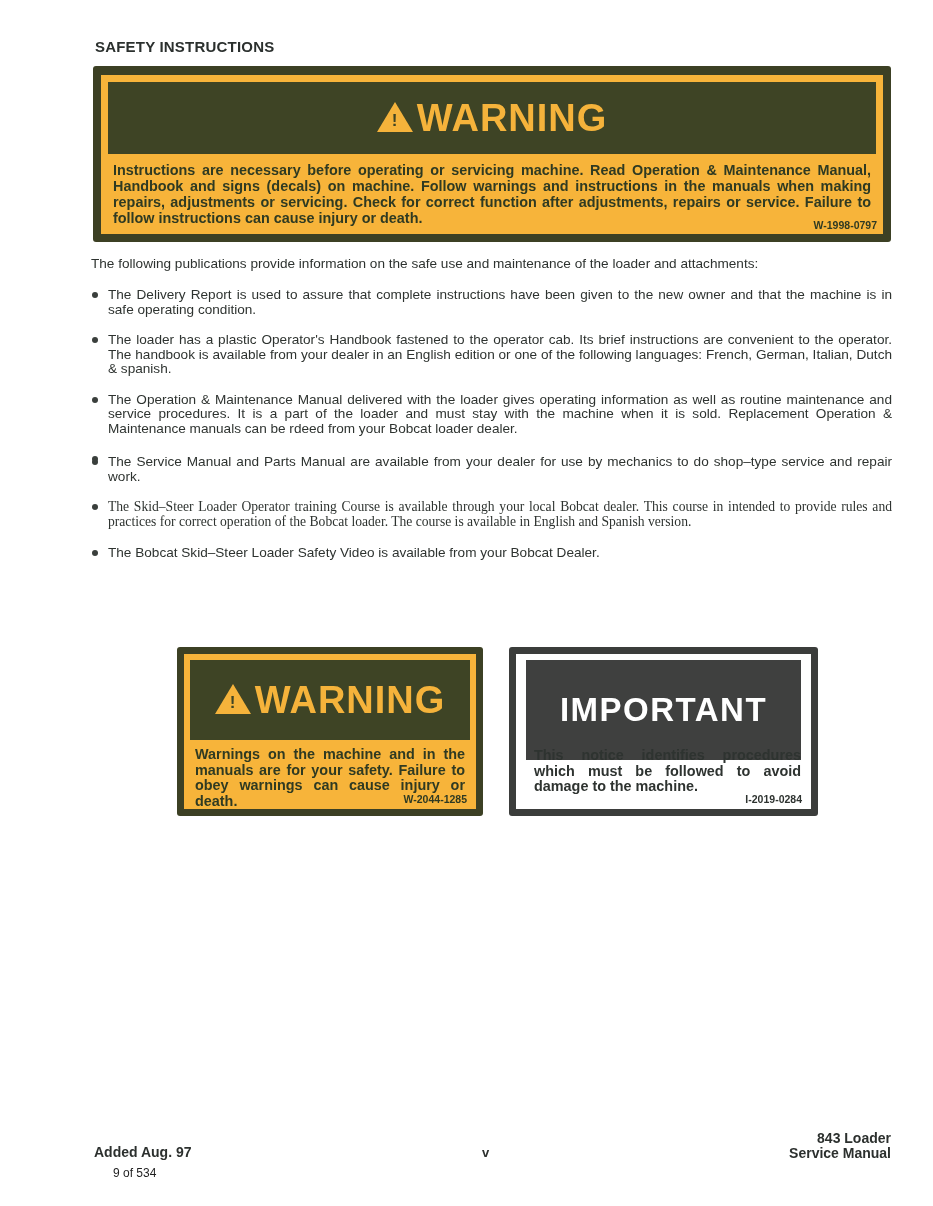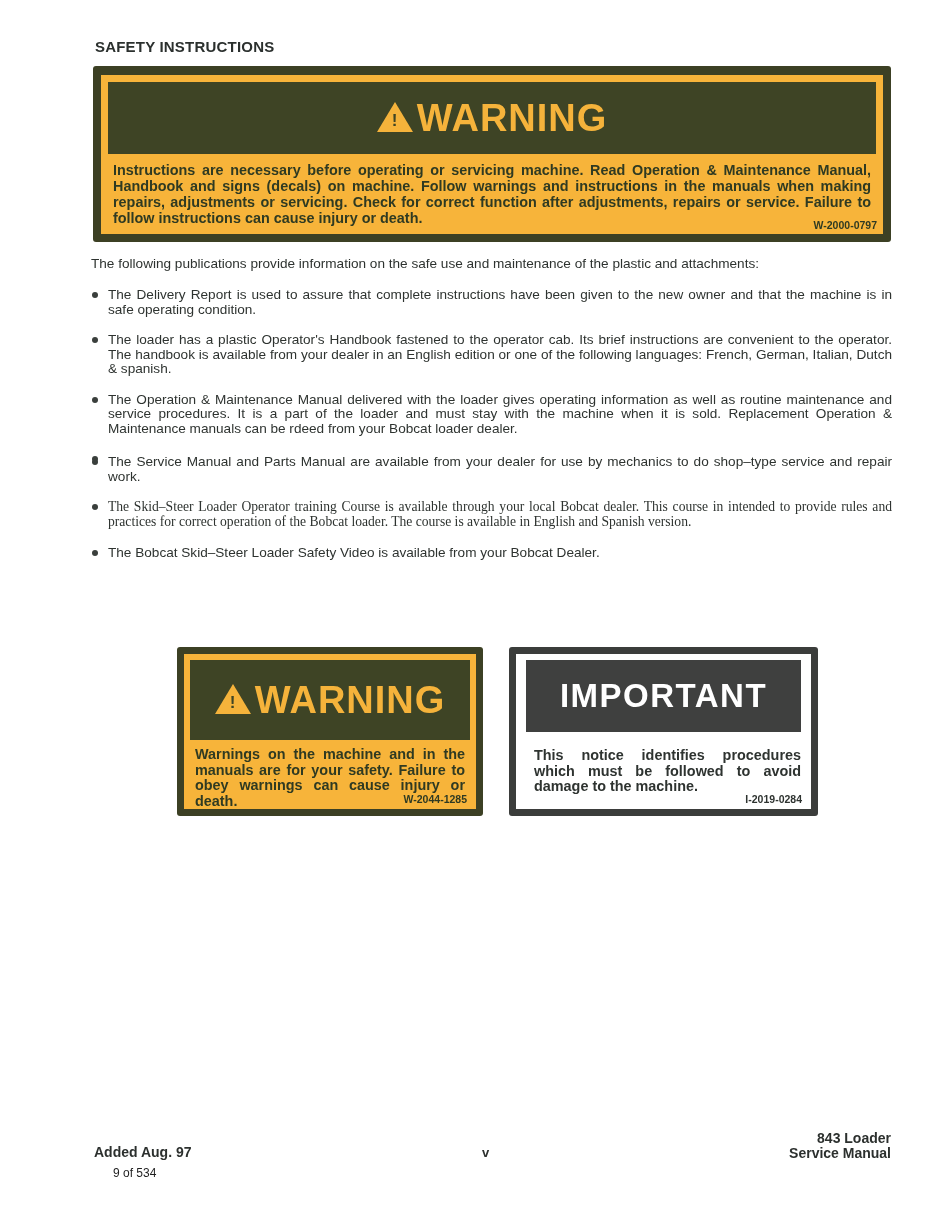--- a/index.html
+++ b/index.html
@@ -84,21 +84,21 @@
     }
     
     .important {
       position: absolute; left: 509px; top: 647px; width: 309px; height: 169px;
       background: #3b3d3b; border-radius: 3px;
     }
     .important .inner {
       position: absolute; left: 7px; top: 7px; right: 7px; bottom: 7px; background: #ffffff;
     }
     .important .banner {
-      position: absolute; left: 10px; top: 6px; right: 10px; height: 72px;
+      position: absolute; left: 10px; top: 6px; right: 10px; height: 100px;
       background: #3f403f; display: flex; align-items: center; justify-content: center;
     }
     .important .title {
       color: #ffffff; font-weight: bold; font-size: 33px; letter-spacing: 1.5px;
     }
     .important .text {
       position: absolute; left: 18px; right: 10px; top: 94px;
       font-size: 14.4px; font-weight: bold; color: #2e3330; line-height: 15.5px; text-align: justify;
     }
     .important .code {
@@ -127,25 +127,25 @@
   <div class="inner">
     <div class="banner">
       <div class="warn-title">
         <span class="tri">
             <span class="excl">!</span>
           </span>
         <span>WARNING</span>
       </div>
     </div>
     <div class="text">Instructions are necessary before operating or servicing machine. Read Operation &amp; Maintenance Manual, Handbook and signs (decals) on machine. Follow warnings and instructions in the manuals when making repairs, adjustments or servicing. Check for correct function after adjustments, repairs or service. Failure to follow instructions can cause injury or death.</div>
-    <div class="code">W-2000-0797</div>
+    <div class="code">W-1998-0797</div>
   </div>
 </div>
 
-<div class="intro">The following publications provide information on the safe use and maintenance of the plastic and attachments:</div>
+<div class="intro">The following publications provide information on the safe use and maintenance of the loader and attachments:</div>
 
 <ul class="bullets">
   <li style="margin-bottom:16px;">
     <span class="dot"></span>
     <span>The Delivery Report is used to assure that complete instructions have been given to the new owner and that the machine is in safe operating condition.</span>
   </li>
   <li style="margin-bottom:16px;">
     <span class="dot"></span>
     <span>The loader has a plastic Operator's Handbook fastened to the operator cab. Its brief instructions are convenient to the operator. The handbook is available from your dealer in an English edition or one of the following languages: French, German, Italian, Dutch &amp; spanish.</span>
   </li>

